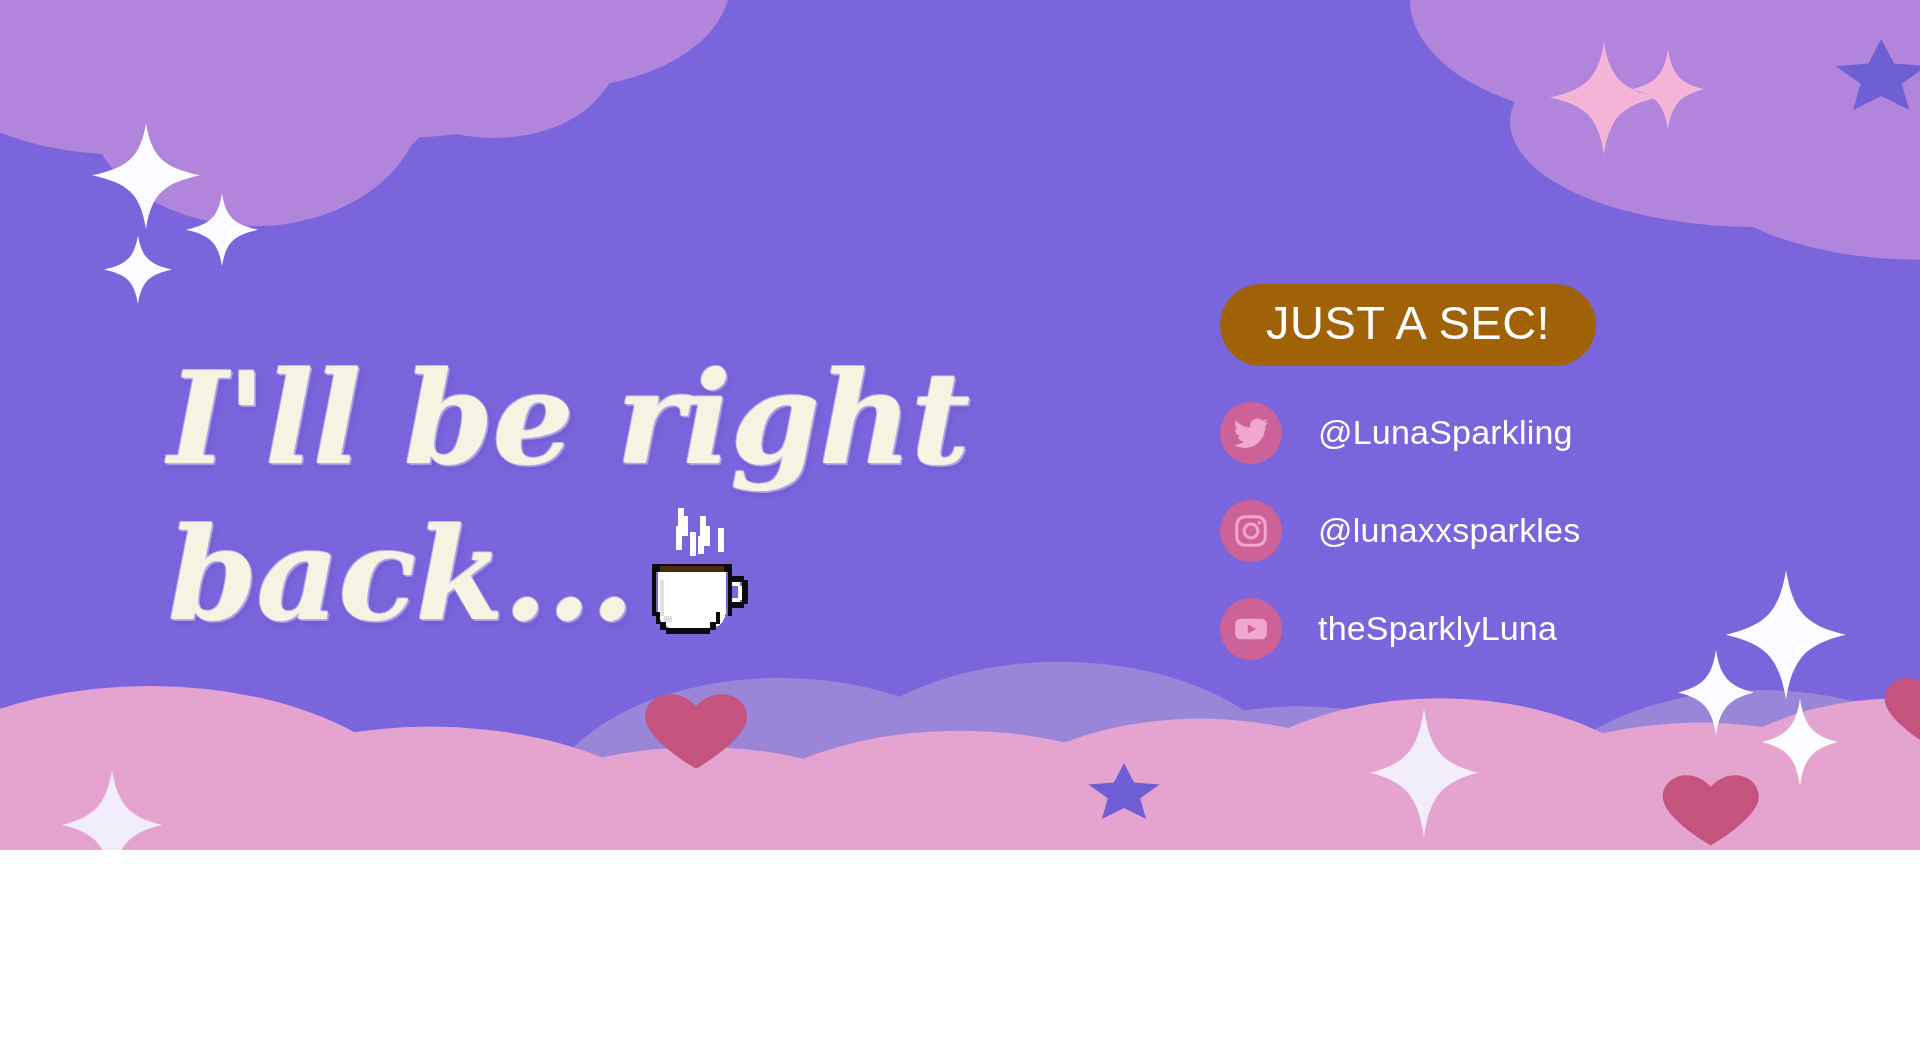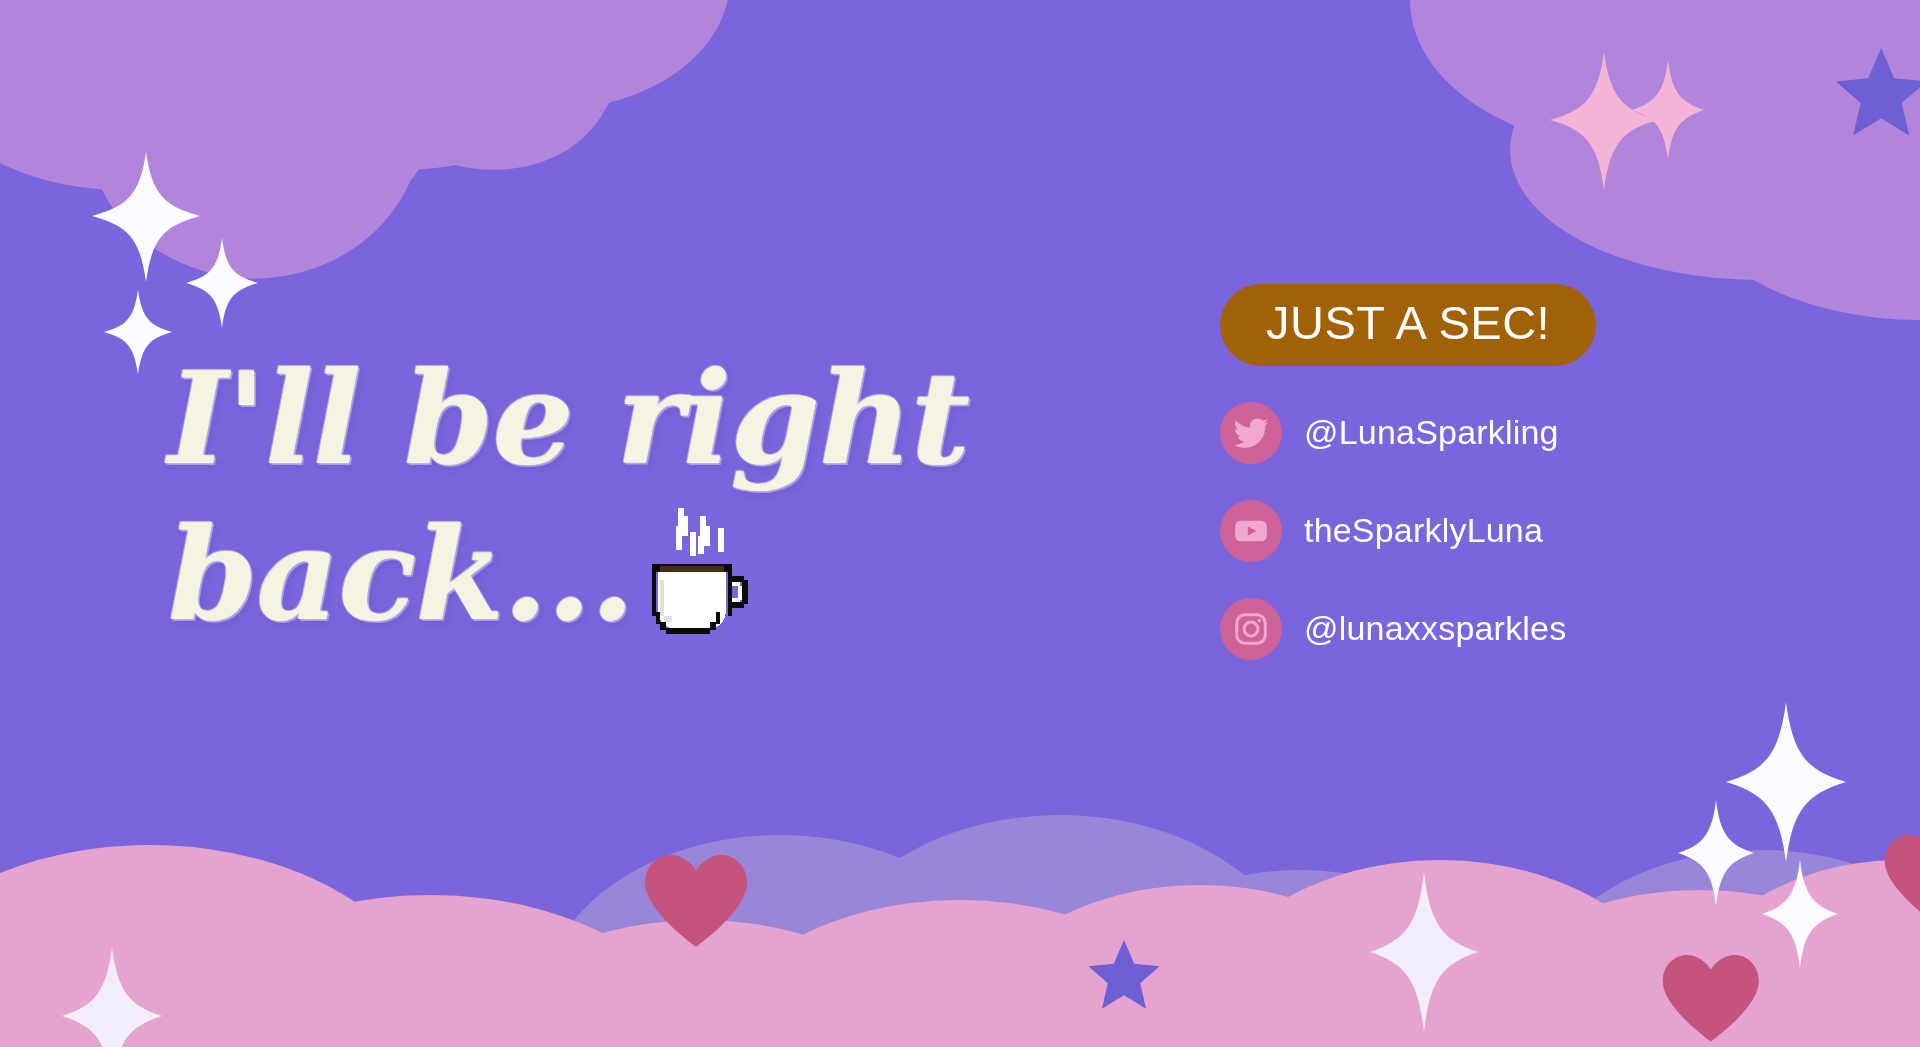--- a/index.html
+++ b/index.html
@@ -3,21 +3,21 @@
 <meta charset="utf-8">
 <style>
   * { margin:0; padding:0; box-sizing:border-box; }
   html, body {
     width:1920px; height:1047px;
     overflow:hidden;
     font-family:"Liberation Sans", sans-serif;
   }
   #stage {
     position:relative;
-    width:1920px; height:1047px;
+    width:1920px; height:850px;
     background:#7a65dd;
     overflow:hidden;
   }
   .layer { position:absolute; inset:0; width:100%; height:100%; }
   svg.layer { display:block; }
 
   
   #headline {
     position:absolute;
     left:168px; top:340px;
@@ -59,21 +59,21 @@
     font-weight:400;
     letter-spacing:.5px;
     padding:15px 46px 18px 46px;
     border-radius:60px;
     white-space:nowrap;
     line-height:1.04;
   }
   .social-row {
     display:flex;
     align-items:center;
-    gap:22px;
+    gap:36px;
     margin-top:36px;
   }
   .social-row:first-of-type { margin-top:48px; }
   .social-ico {
     width:62px; height:62px;
     border-radius:50%;
     background:#cc6298;
     display:flex; align-items:center; justify-content:center;
     flex:0 0 auto;
   }
@@ -269,34 +269,34 @@
             c-0.4,0.1-0.8,0.2-1.2,0.2c-0.3,0-0.6,0-0.9-0.1c0.6,1.8,2.3,3.2,4.3,3.2c-1.6,1.2-3.6,2-5.7,2
             c-0.4,0-0.7,0-1.1-0.1c2,1.3,4.4,2.1,7,2.1c8.4,0,13-7,13-13c0-0.2,0-0.4,0-0.6C21.6,6.6,22.4,5.8,23,4.9z"></path>
         </svg>
       </span>
       <span class="handle">@LunaSparkling</span>
     </div>
 
     
     <div class="social-row">
       <span class="social-ico">
-        <svg width="38" height="38" viewBox="0 0 24 24">
-          <rect x="2" y="5.5" width="20" height="13" rx="3.4" fill="#f0a8ce"></rect>
-          <path d="M10,9.2 L15.4,12 L10,14.8 Z" fill="#cc6298"></path>
-        </svg>
-      </span>
-      <span class="handle">theSparklyLuna</span>
-    </div>
-
-    
-    <div class="social-row">
-      <span class="social-ico">
         <svg width="36" height="36" viewBox="0 0 24 24" fill="none" stroke="#f0a8ce" stroke-width="2">
           <rect x="2.5" y="2.5" width="19" height="19" rx="5.5"></rect>
           <circle cx="12" cy="12" r="4.6"></circle>
           <circle cx="17.6" cy="6.5" r="1.2" fill="#f0a8ce" stroke="none"></circle>
         </svg>
       </span>
       <span class="handle">@lunaxxsparkles</span>
     </div>
+
+    
+    <div class="social-row">
+      <span class="social-ico">
+        <svg width="38" height="38" viewBox="0 0 24 24">
+          <rect x="2" y="5.5" width="20" height="13" rx="3.4" fill="#f0a8ce"></rect>
+          <path d="M10,9.2 L15.4,12 L10,14.8 Z" fill="#cc6298"></path>
+        </svg>
+      </span>
+      <span class="handle">theSparklyLuna</span>
+    </div>
   </div>
 
 </div>
 
 </body></html>

